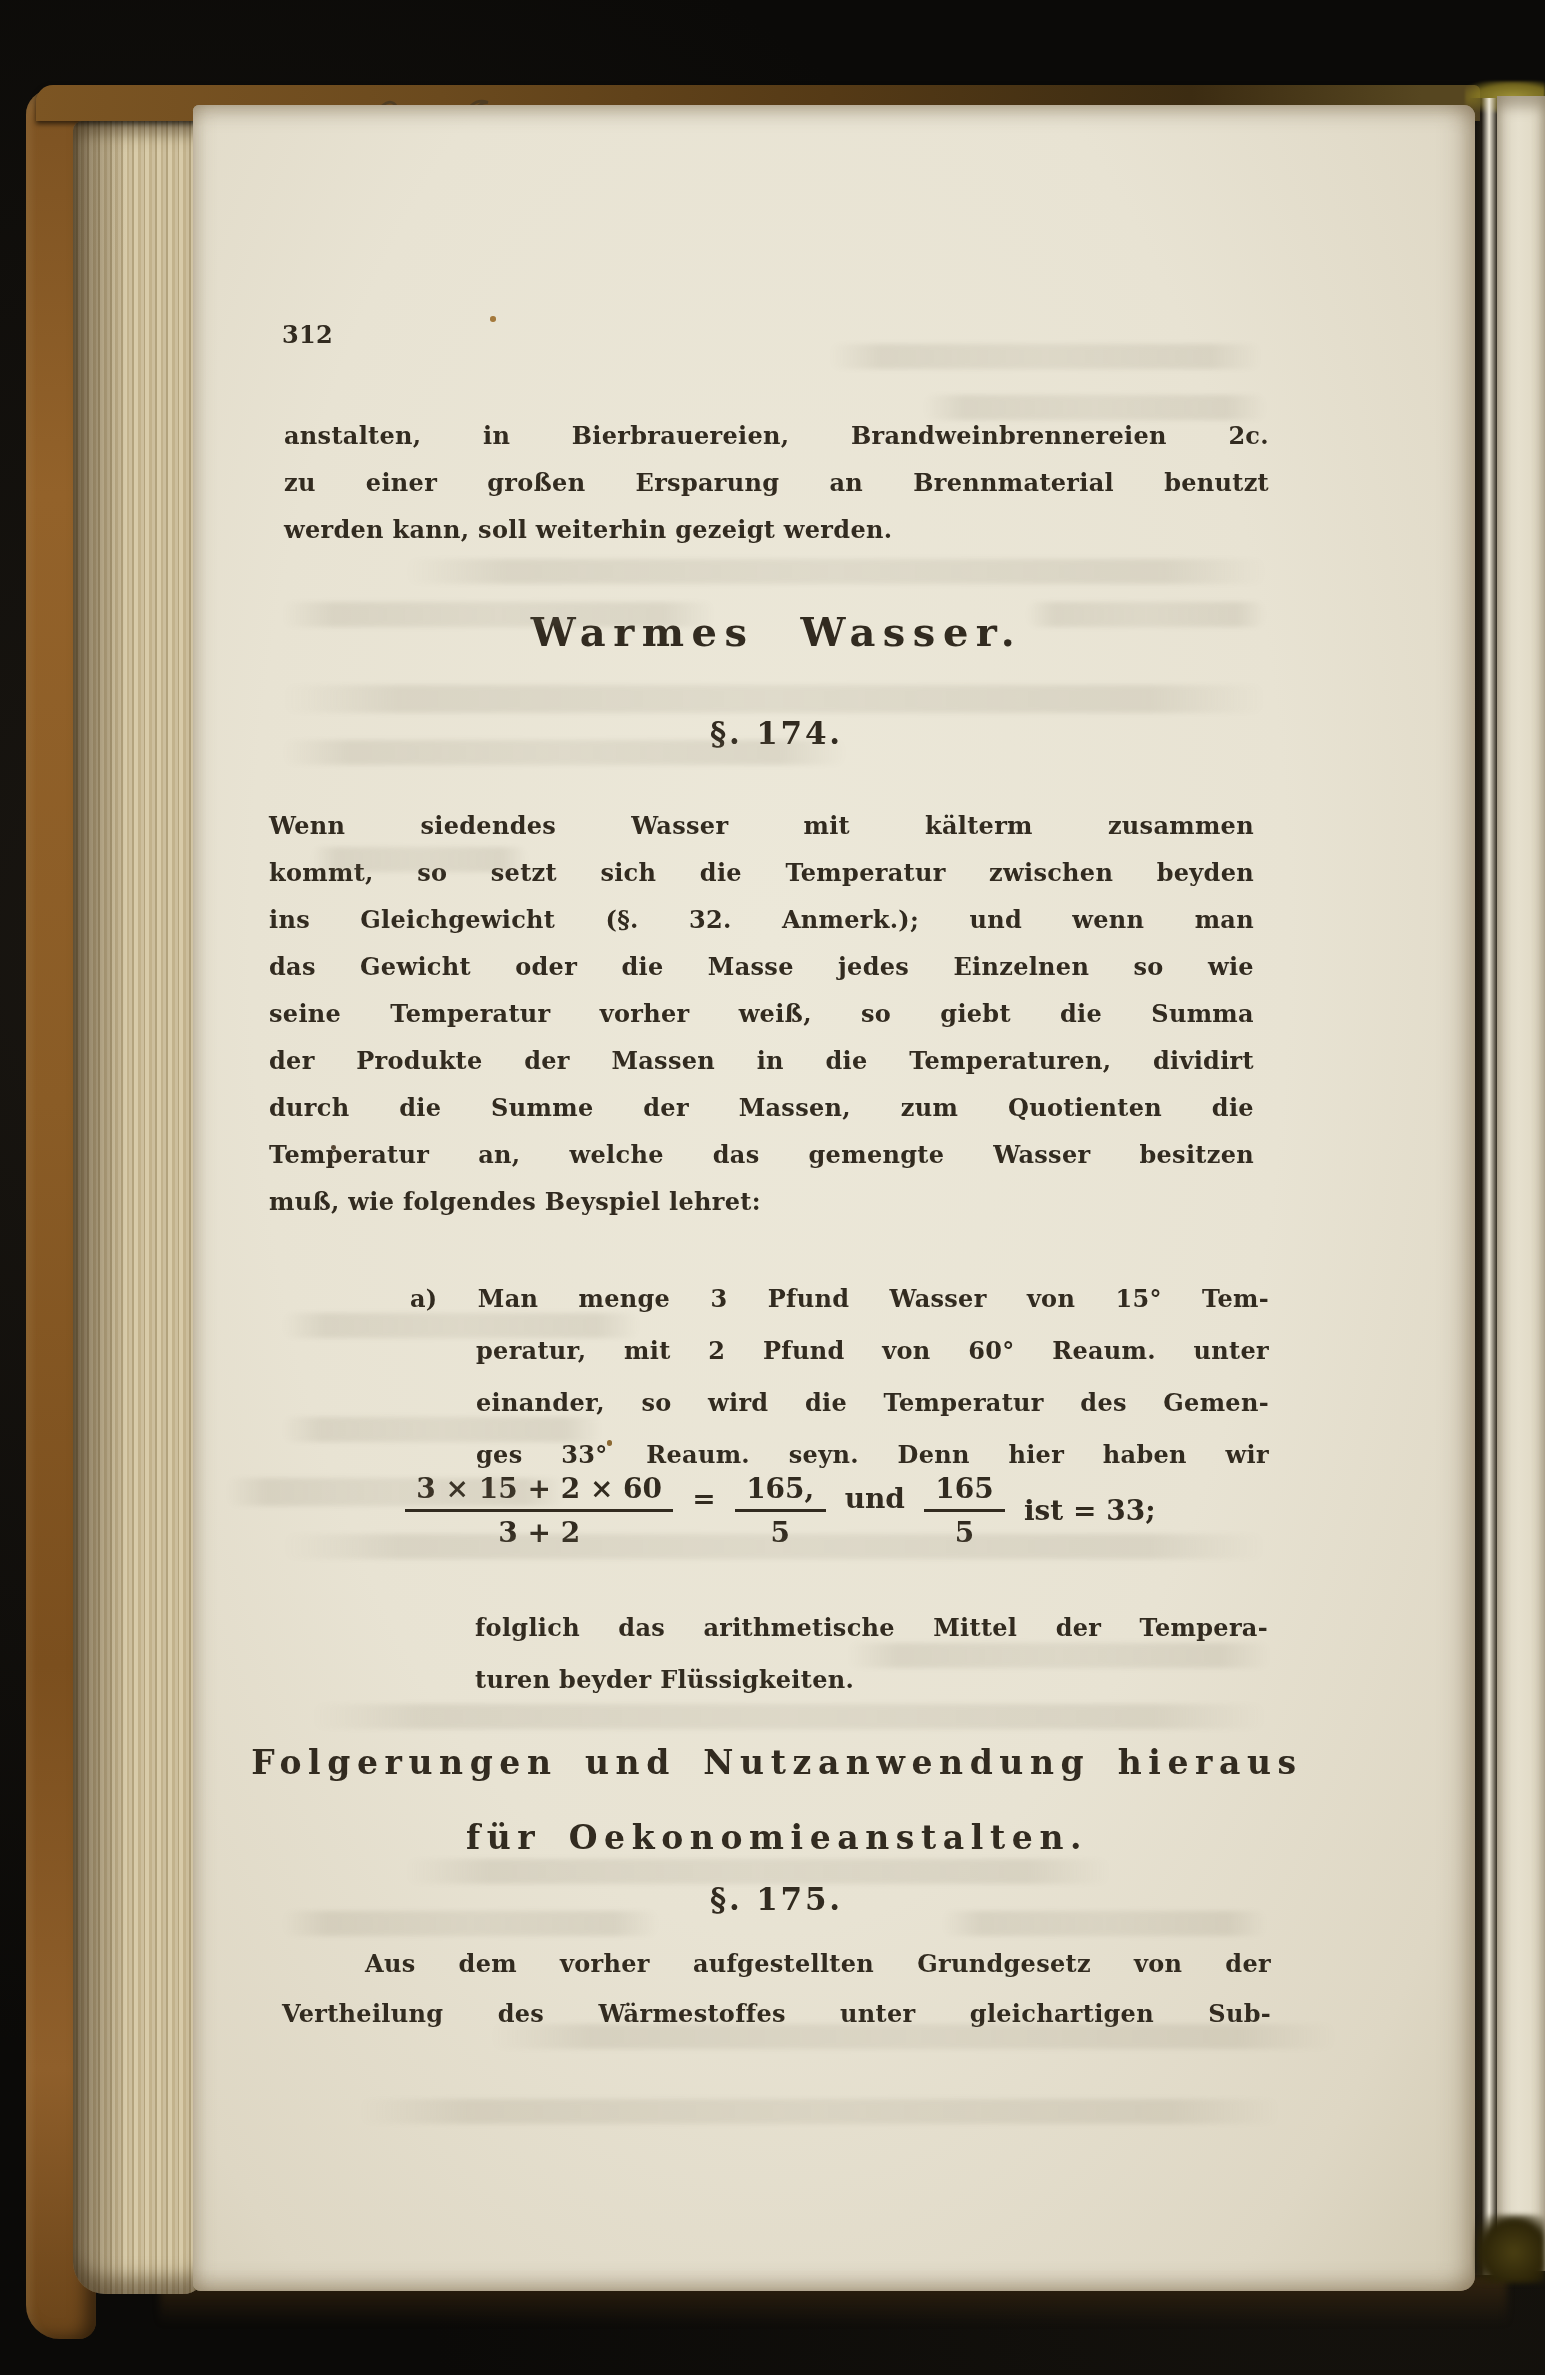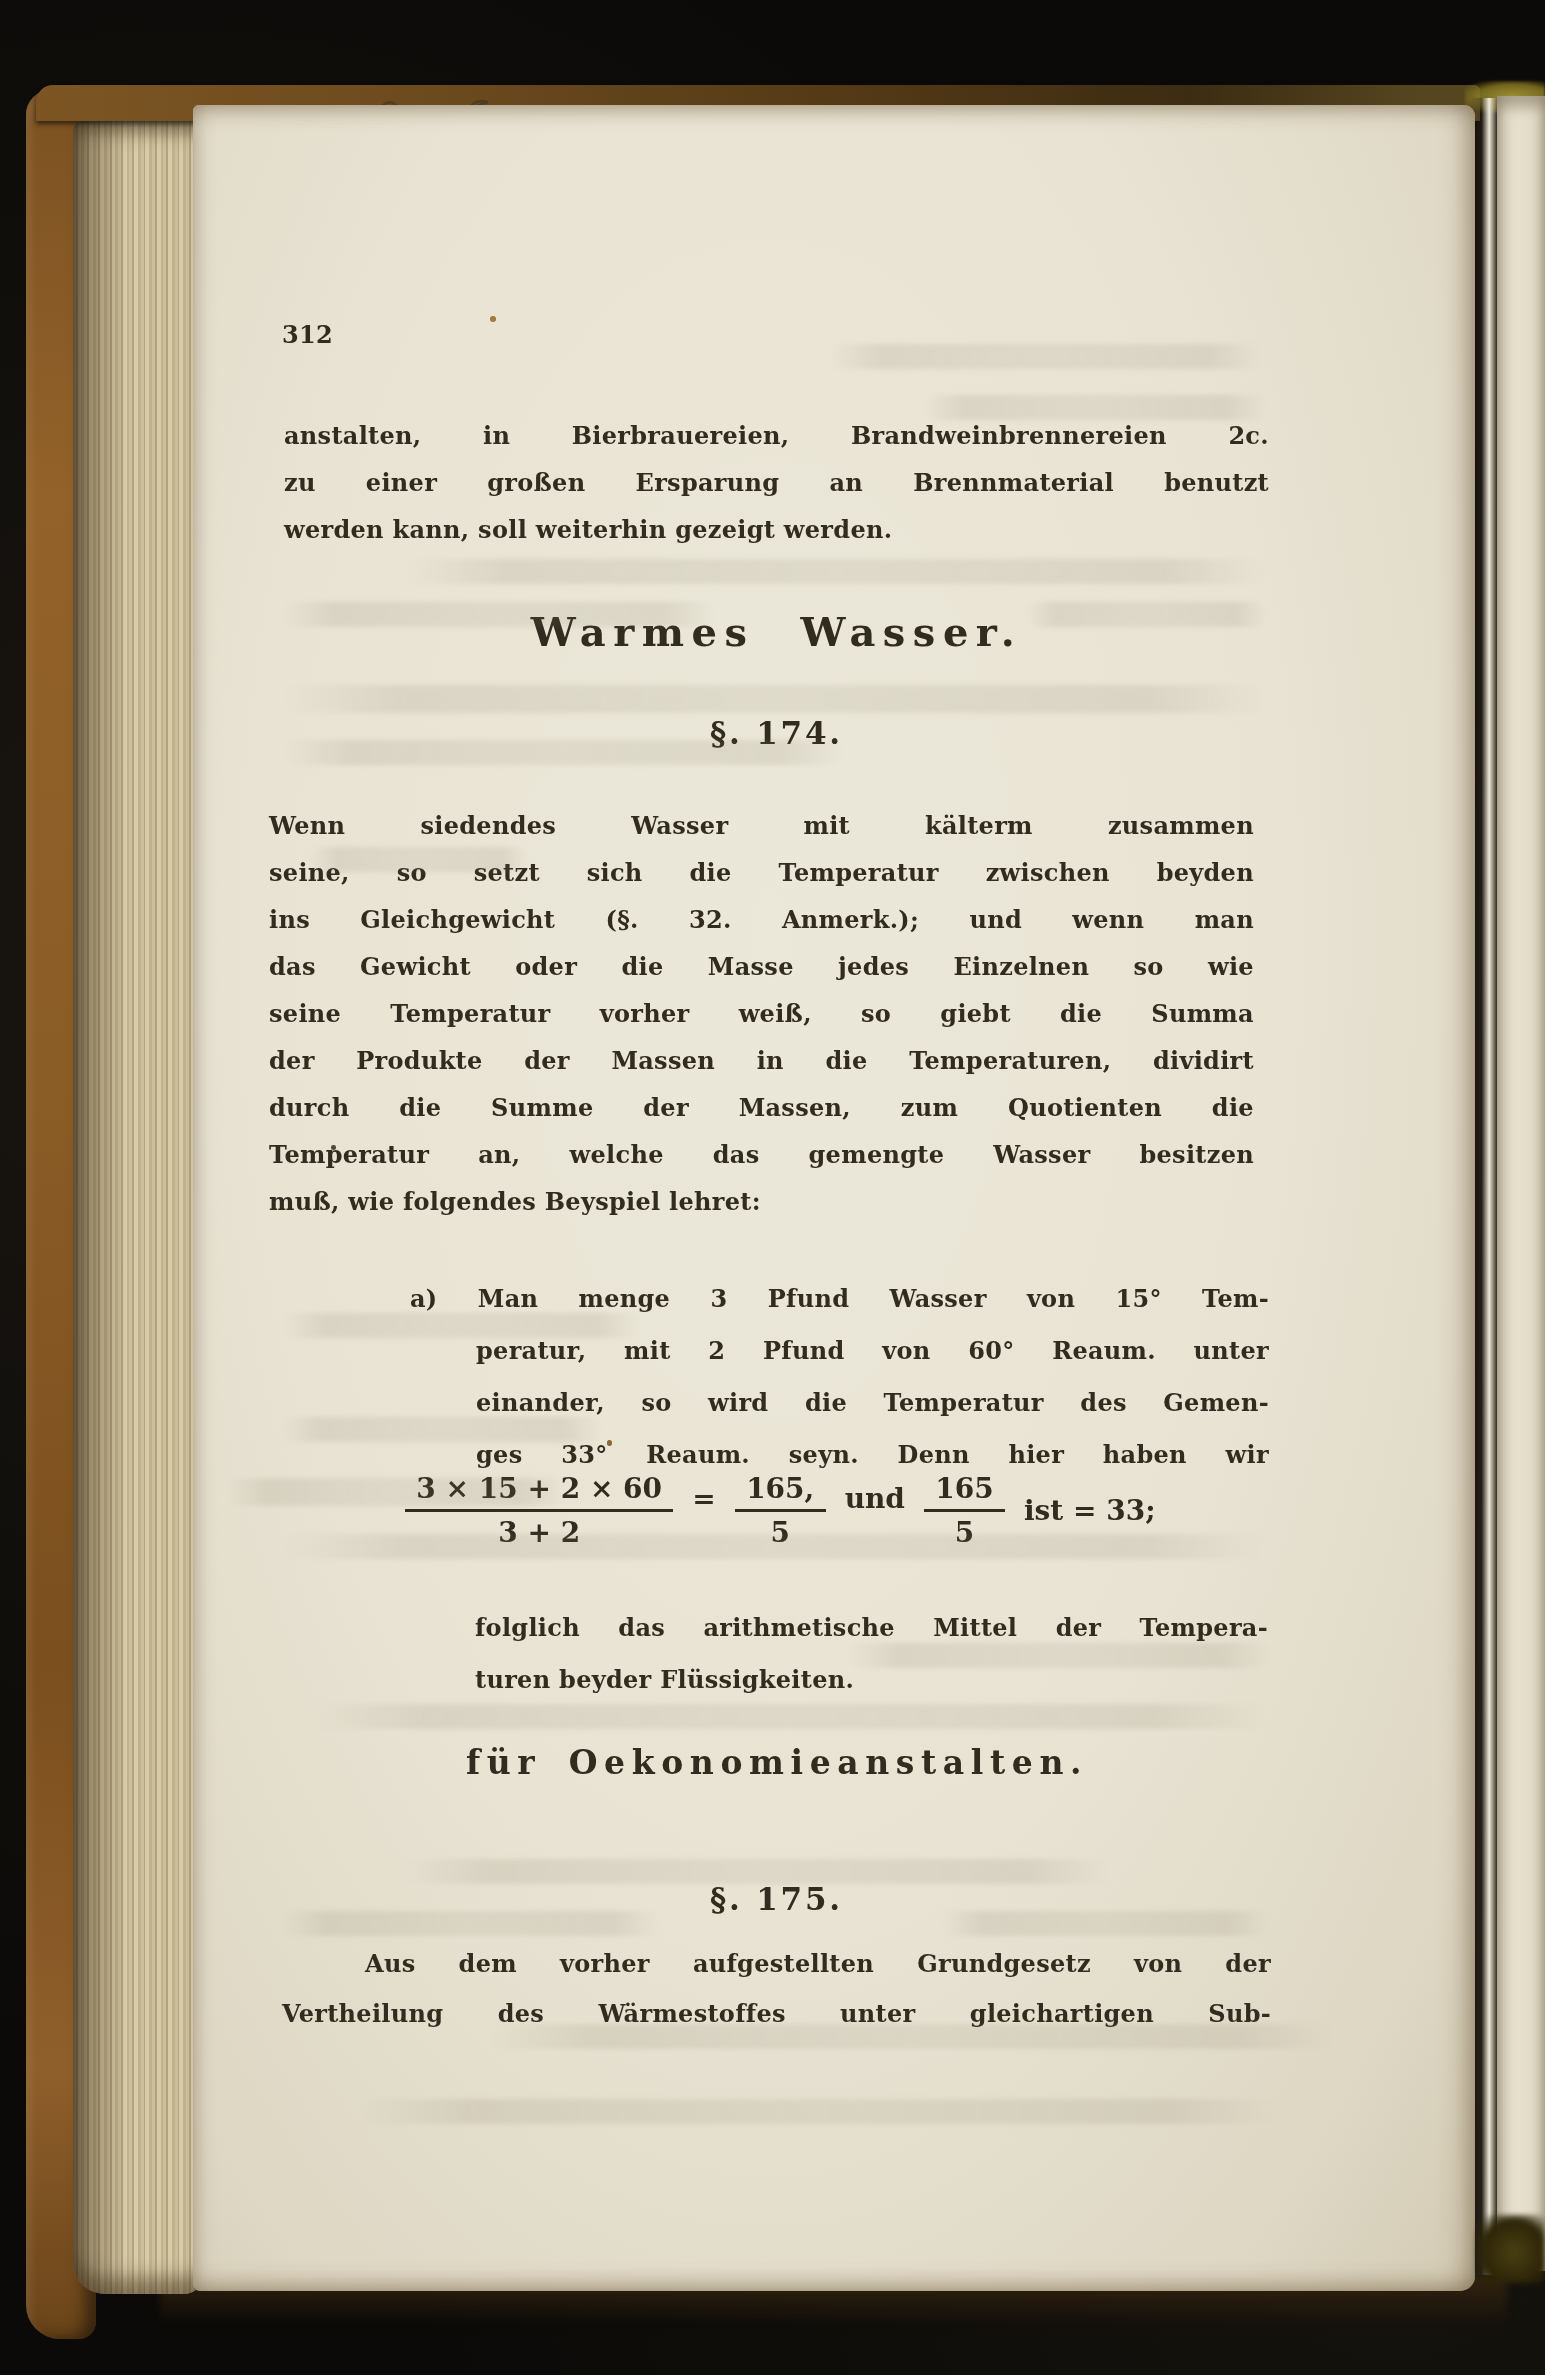--- a/index.html
+++ b/index.html
@@ -150,21 +150,21 @@
     <div class="abs body-text" style="left:76px;top:697px;width:985px;">
         <div class="txt-line just">
           <span>Wenn</span>
           <span>siedendes</span>
           <span>Wasser</span>
           <span>mit</span>
           <span>kälterm</span>
           <span>zusammen</span>
         </div>
         <div class="txt-line just">
-          <span>seine,</span>
+          <span>kommt,</span>
           <span>so</span>
           <span>setzt</span>
           <span>sich</span>
           <span>die</span>
           <span>Temperatur</span>
           <span>zwischen</span>
           <span>beyden</span>
         </div>
         <div class="txt-line just">
           <span>ins</span>
@@ -296,20 +296,21 @@
           <span>das</span>
           <span>arithmetische</span>
           <span>Mittel</span>
           <span>der</span>
           <span>Tempera-</span>
         </div>
         <div class="txt-line">turen beyder Flüssigkeiten.</div>
       </div>
 
     <div class="abs heading2 center lh80" style="left:38px;top:1620px;width:1092px;">
+        <div class="txt-line">Folgerungen und Nutzanwendung hieraus</div>
         <div class="txt-line">für Oekonomieanstalten.</div>
       </div>
 
     <div class="abs section-mark" style="left:91px;top:1776px;width:985px;">§. 175.</div>
 
     <div class="abs body-text lh53" style="left:89px;top:1834px;width:989px;">
         <div class="txt-line just" style="padding-left: 83px;">
           <span>Aus</span>
           <span>dem</span>
           <span>vorher</span>

